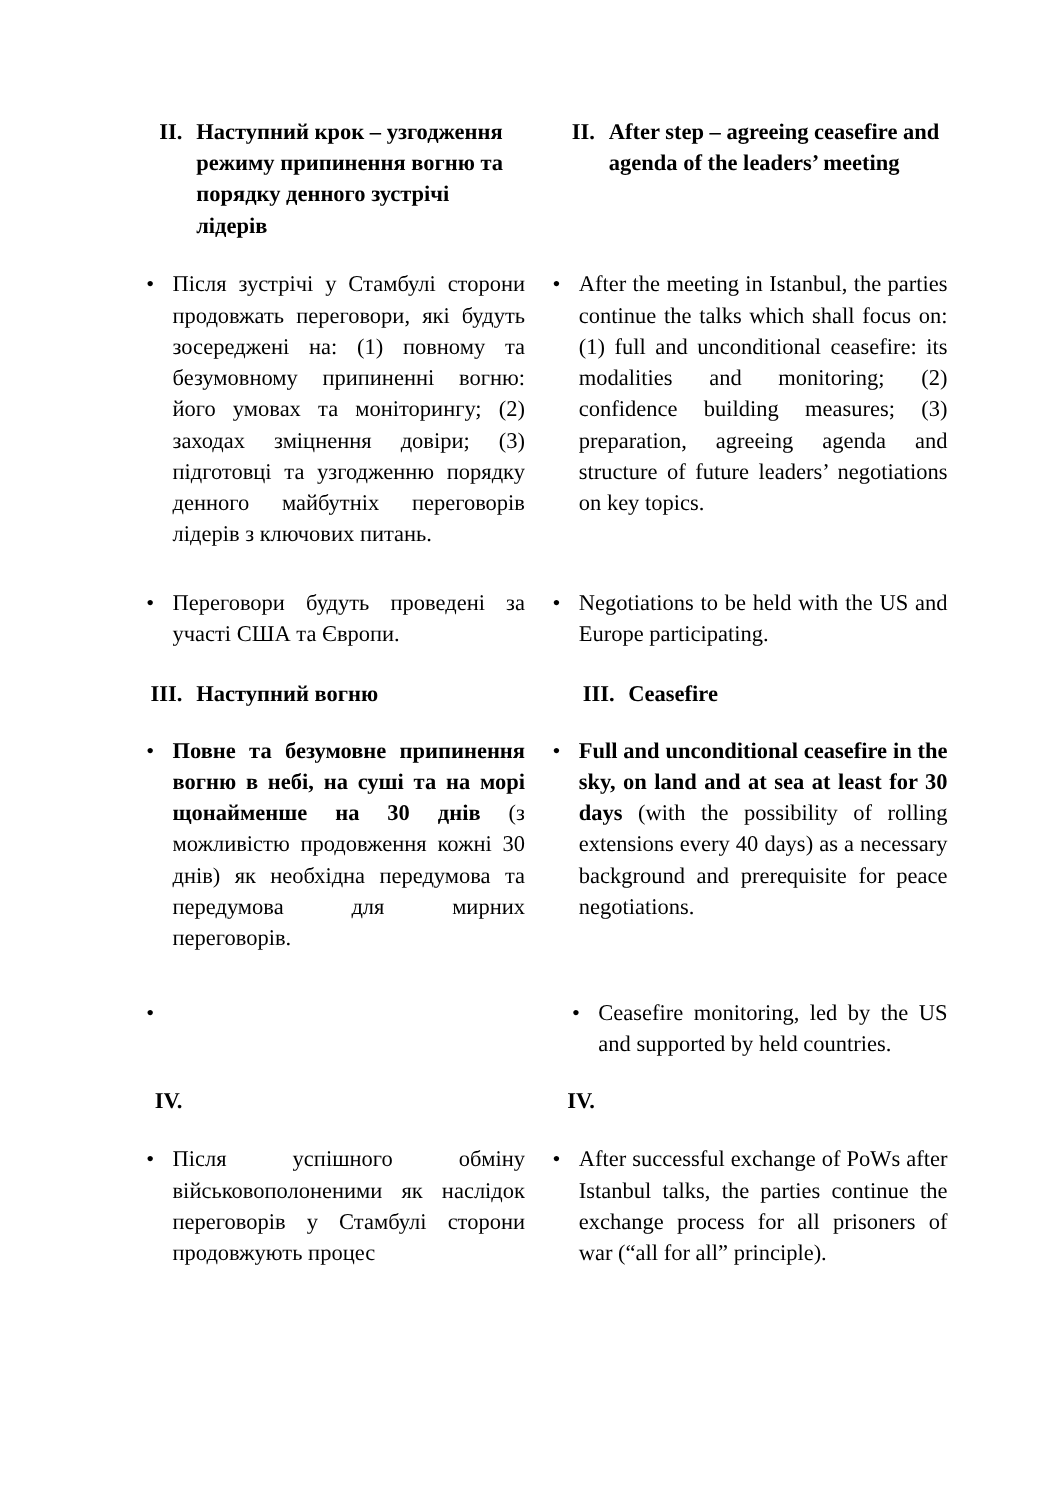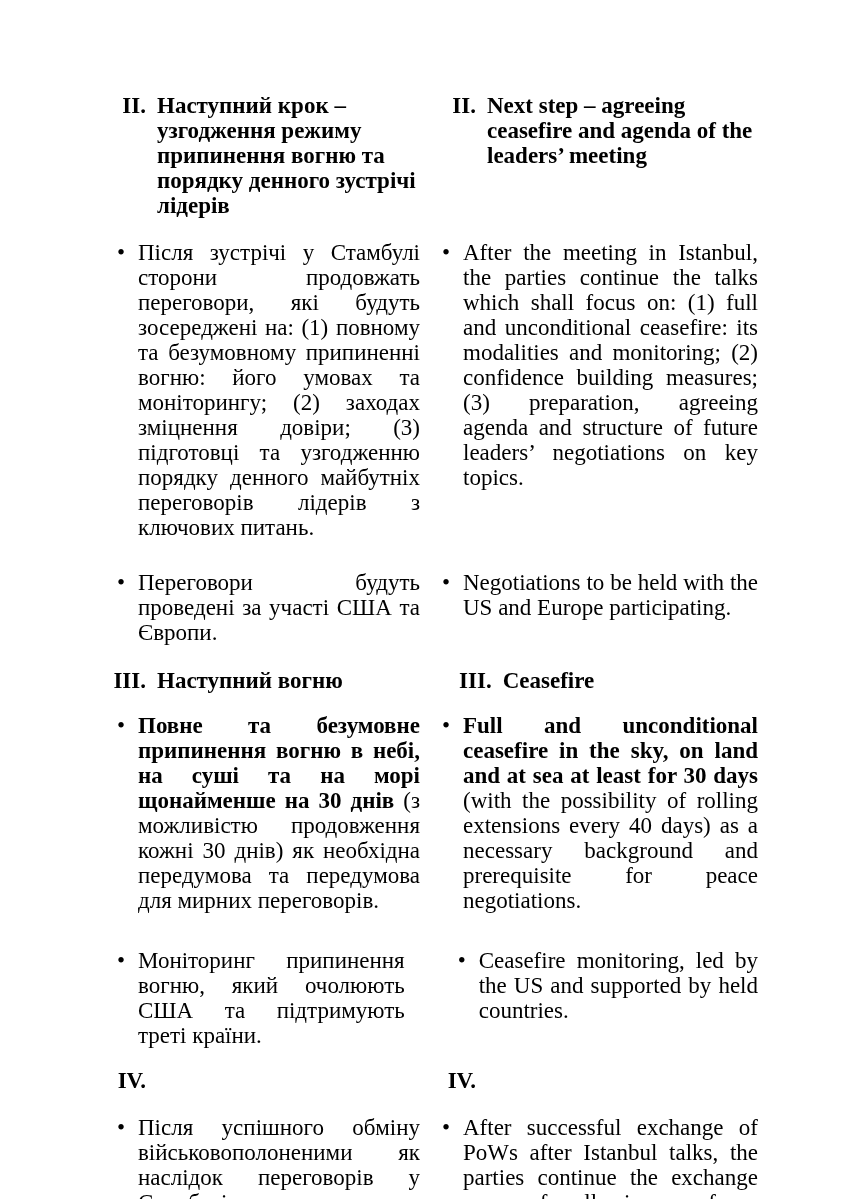--- a/index.html
+++ b/index.html
@@ -5,21 +5,21 @@
   html, body { margin: 0; padding: 0; background: #ffffff; }
   .page {
     position: relative;
     width: 849px;
     height: 1199px;
     box-sizing: border-box;
     padding-top: 93px;
     background: #ffffff;
     color: #000000;
     font-family: "Liberation Serif", "DejaVu Serif", serif;
-    font-size: 23px;
+    font-size: 18px;
     line-height: 25px;
     overflow: hidden;
   }
   .row { display: flex; align-items: flex-start; }
   .cell { box-sizing: border-box; }
   .cell.ua { width: 420px; padding-left: 98px; }
   .cell.en { width: 429px; padding-left: 8px; padding-right: 91px; }
 
   
   .hwrap { display: flex; font-weight: bold; }
@@ -54,21 +54,21 @@
   <div class="row mb-a">
     <div class="cell ua">
       <div class="hwrap">
         <span class="hnum">II.</span>
         <span class="htext">Наступний крок – узгодження режиму припинення вогню та порядку денного зустрічі лідерів</span>
       </div>
     </div>
     <div class="cell en">
       <div class="hwrap">
         <span class="hnum">II.</span>
-        <span class="htext">Next step – agreeing ceasefire and agenda of the leaders’ meeting</span>
+        <span class="htext">After step – agreeing ceasefire and agenda of the leaders’ meeting</span>
       </div>
     </div>
   </div>
 
   <div class="row mb-b">
     <div class="cell ua">
       <div class="bwrap">
         <span class="bdot">•</span>
         <span class="btext"><span class="bold"></span><span>Після зустрічі у Стамбулі сторони продовжать переговори, які будуть зосереджені на: (1) повному та безумовному припиненні вогню: його умовах та моніторингу; (2) заходах зміцнення довіри; (3) підготовці та узгодженню порядку денного майбутніх переговорів лідерів з ключових питань.</span></span>
       </div>
@@ -123,21 +123,20 @@
         <span class="bdot">•</span>
         <span class="btext"><span class="bold">Full and unconditional ceasefire in the sky, on land and at sea at least for 30 days</span><span> (with the possibility of rolling extensions every 40 days) as a necessary background and prerequisite for peace negotiations.</span></span>
       </div>
     </div>
   </div>
 
   <div class="row mb-d">
     <div class="cell ua">
       <div class="bwrap">
         <span class="bdot">•</span>
-        <span class="btext"><span class="bold"></span><span>Моніторинг припинення вогню, який очолюють США та підтримують треті країни.</span></span>
       </div>
     </div>
     <div class="cell en">
       <div class="bwrap">
         <span class="bdot">•</span>
         <span class="btext"><span class="bold"></span><span>Ceasefire monitoring, led by the US and supported by held countries.</span></span>
       </div>
     </div>
   </div>
 

